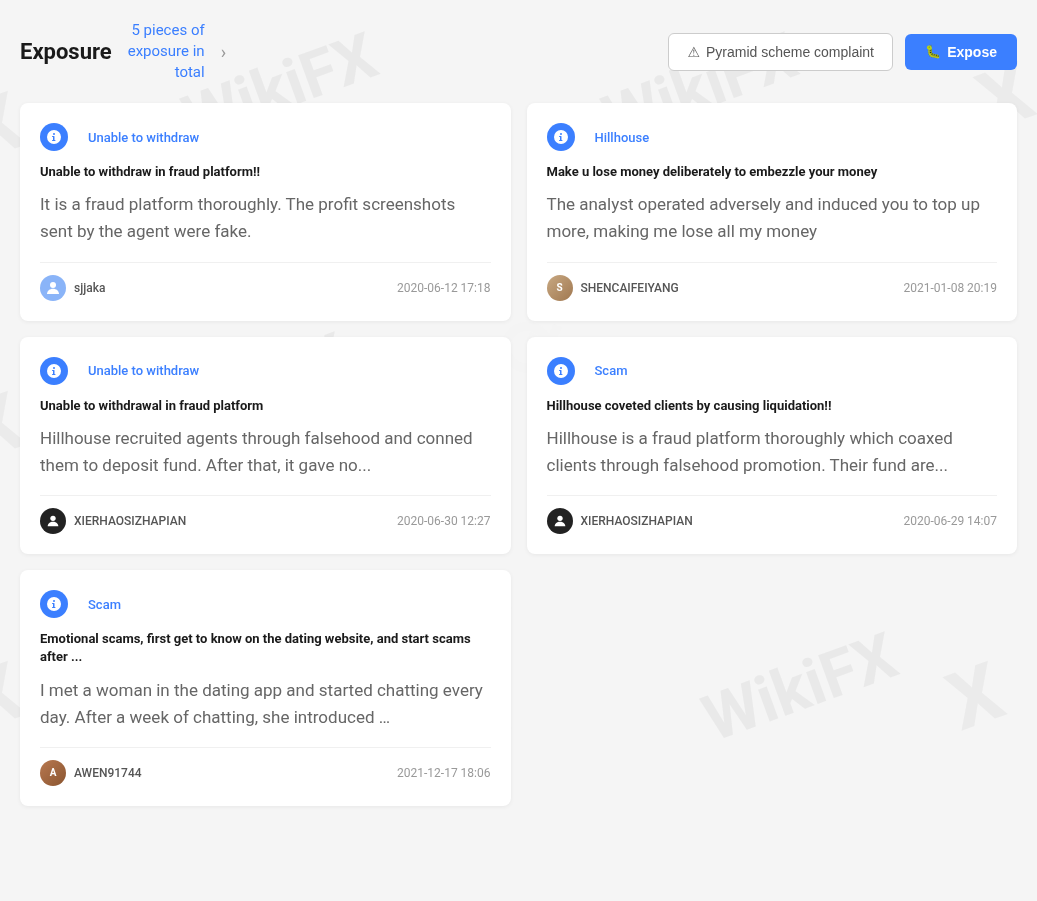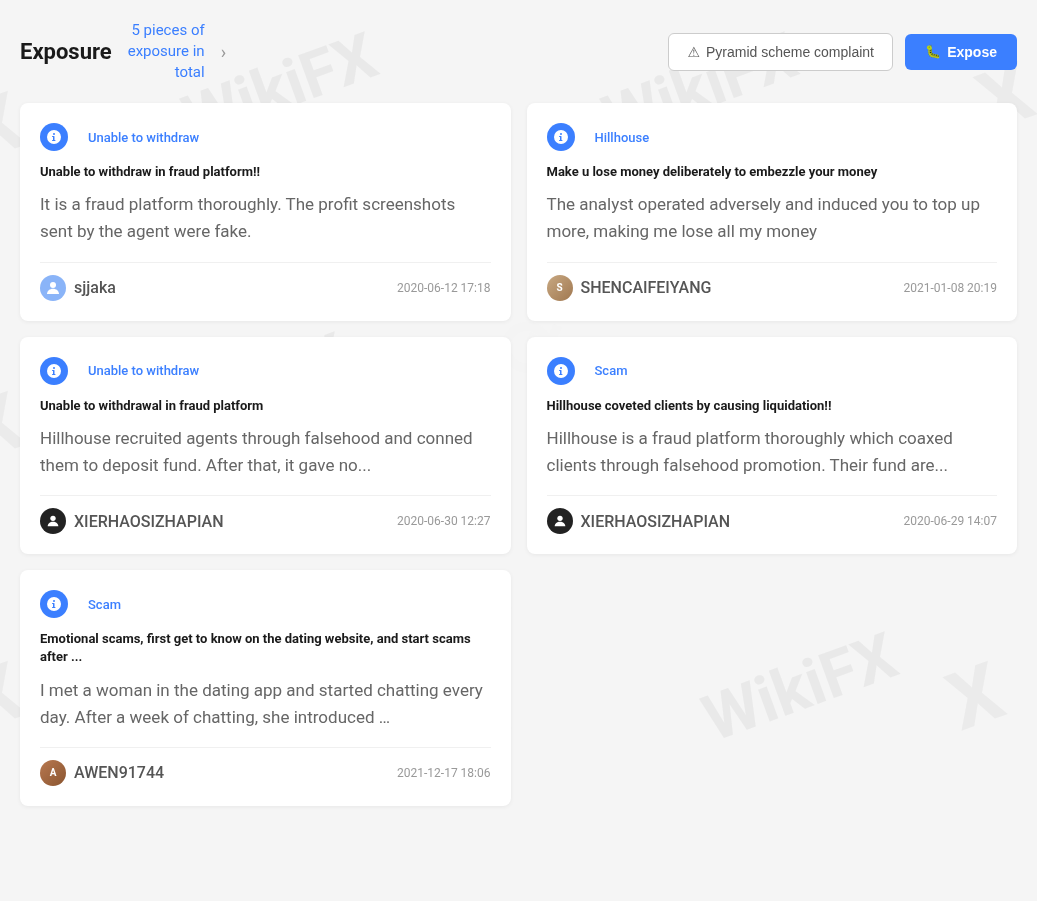--- a/index.html
+++ b/index.html
@@ -174,21 +174,21 @@
       color: #fff;
       overflow: hidden;
       flex-shrink: 0;
     }
     .avatar.dark { background: #333; }
     .avatar.blue-light { background: #8ab4f8; }
     .avatar.img-avatar {
       background: #c8a882;
     }
     .username {
-      font-size: 16px;
+      font-size: 12px;
       color: #555;
       font-weight: 500;
     }
     .timestamp {
       font-size: 12px;
       color: #999;
     }
 
     
     .cards-grid .card-single {

